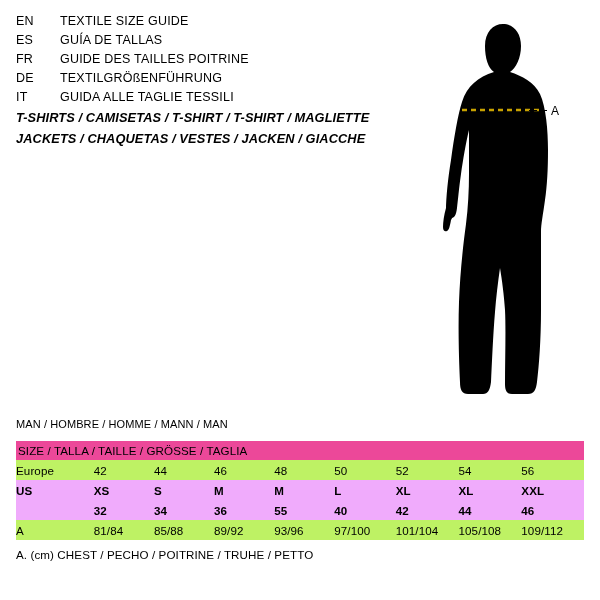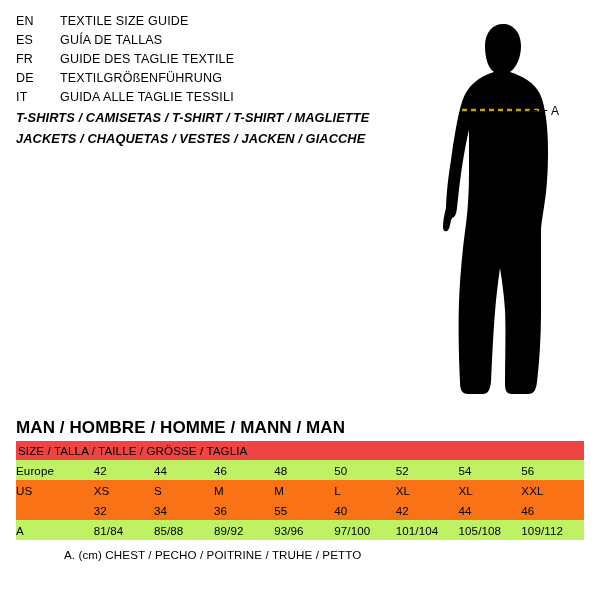--- a/index.html
+++ b/index.html
@@ -82,81 +82,80 @@
     width: 18px;
     height: 1px;
     border-top: 1.5px dashed #000000;
   }
 
   
   .table-title {
     position: absolute;
     left: 16px;
     top: 418px;
-    font-size: 17px;
-    font-weight: bold;
+    font-size: 11px;
+    font-weight: normal;
     letter-spacing: 0.1px;
   }
   table.size-table {
     position: absolute;
     left: 16px;
     top: 441px;
     width: 568px;
     border-collapse: collapse;
     font-size: 11.6px;
   }
   table.size-table td {
     padding: 0;
     height: 20px;
     vertical-align: middle;
     letter-spacing: 0.1px;
   }
   tr.row-head td {
-    background: #ef4444;
+    background: #ec4899;
     font-weight: normal;
     height: 19px;
   }
-  tr.row-alt td { background: #f97316; }
+  tr.row-alt td { background: #f0abfc; font-weight: bold; }
   tr.row-plain td { background: #bef264; }
   td.c-label {
     width: 88px;
     padding-left: 2px;
   }
   td.c-val {
     width: 68px;
     text-align: left;
   }
   .head-span { padding-left: 2px; }
 
   .footnote {
     position: absolute;
     left: 16px;
     top: 548px;
     font-size: 11.6px;
     letter-spacing: 0.1px;
-    margin-left: 48px;
   }
 </style>
 </head>
 <body>
 
 <div class="page">
 
   <div class="lang-block">
     <div class="lang-row">
       <span class="lang-code">EN</span>
       <span class="lang-text">TEXTILE SIZE GUIDE</span>
     </div>
     <div class="lang-row">
       <span class="lang-code">ES</span>
       <span class="lang-text">GUÍA DE TALLAS</span>
     </div>
     <div class="lang-row">
       <span class="lang-code">FR</span>
-      <span class="lang-text">GUIDE DES TAGLIE TEXTILE</span>
+      <span class="lang-text">GUIDE DES TAILLES POITRINE</span>
     </div>
     <div class="lang-row">
       <span class="lang-code">DE</span>
       <span class="lang-text">TEXTILGRÖßENFÜHRUNG</span>
     </div>
     <div class="lang-row">
       <span class="lang-code">IT</span>
       <span class="lang-text">GUIDA ALLE TAGLIE TESSILI</span>
     </div>
   </div>

